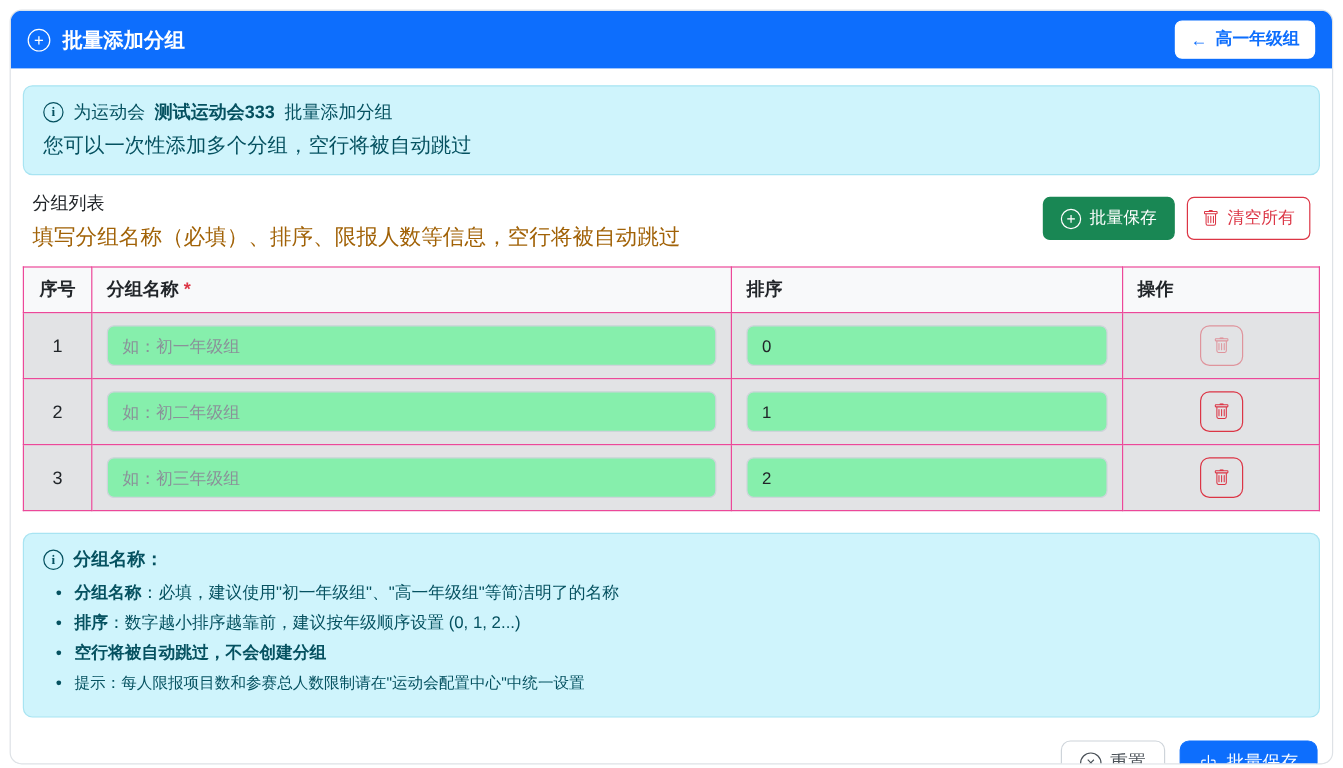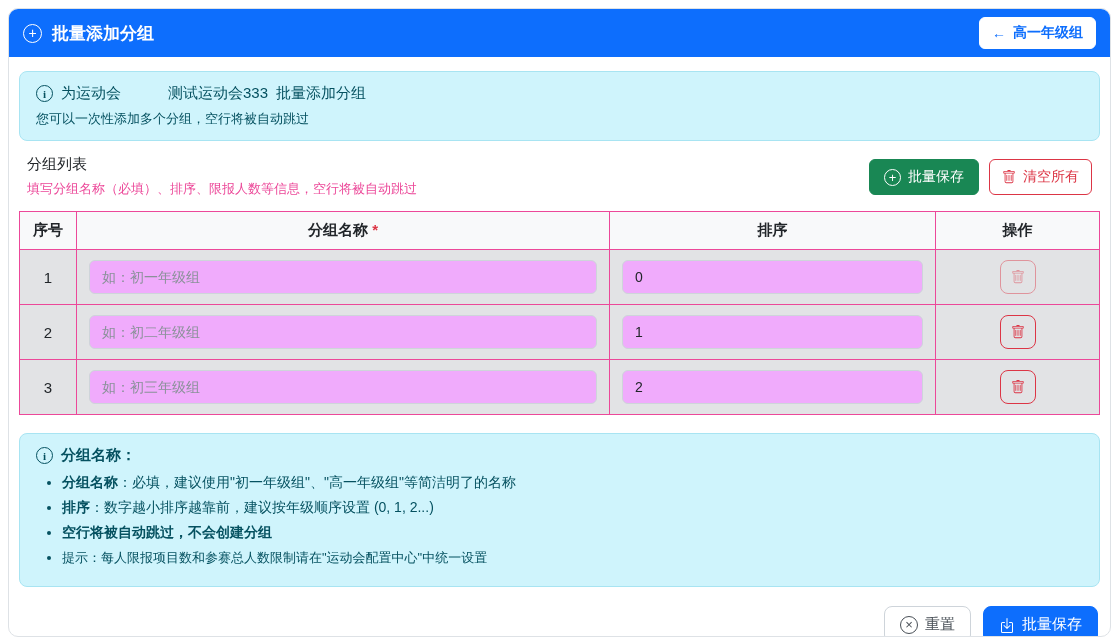--- a/index.html
+++ b/index.html
@@ -29,48 +29,48 @@
     padding: 6px 12px; font-size: 14px; font-weight: 700;
   }
   
   .card-body { flex: 1; padding: 14px 10px 0 10px; }
   .alert {
     background: #cff4fc; border: 1px solid #a8e4f2; border-radius: 8px;
     color: #055160; padding: 12px 16px;
   }
   .alert-top { margin-bottom: 14px; }
   .alert-line1 { display: flex; align-items: center; gap: 8px; font-size: 15px; }
-  .alert-line1 b { font-weight: 400; margin-left: 39px; }
-  .alert-line2 { font-size: 13px; margin-top: 7px; padding-left: 0; }
+  .alert-line1 b { font-weight: 700; }
+  .alert-line2 { font-size: 17px; margin-top: 7px; padding-left: 0; }
   .info-icon {
     display: inline-flex; align-items: center; justify-content: center;
     width: 17px; height: 17px; border: 1.4px solid currentColor; border-radius: 50%;
     font-size: 11px; font-weight: 700; font-family: "Liberation Serif", serif;
     flex-shrink: 0;
   }
   
   .section-head { display: flex; justify-content: space-between; align-items: flex-start; margin: 2px 8px 0 8px; }
   .section-title { font-size: 15px; color: #212529; }
-  .section-sub { font-size: 13px; color: #ec4899; margin-top: 6px; }
+  .section-sub { font-size: 18px; color: #a16207; margin-top: 6px; }
   .section-actions { display: flex; gap: 10px; align-items: center; margin-top: 4px; }
   .btn-add { background: #198754; color: #fff; border: 1px solid #198754; padding: 8px 14px; font-size: 14px; }
   .btn-add .circle-icon { width: 17px; height: 17px; border-width: 1.4px; font-size: 13px; }
   .btn-clear { background: #fff; color: #dc3545; border: 1px solid #dc3545; padding: 8px 12px; font-size: 14px; }
   .btn-clear svg { width: 14px; height: 14px; }
   
   table { width: 100%; border-collapse: collapse; margin: 13px 0 18px 0; table-layout: fixed; }
   th, td { border: 1px solid #ec4899; }
-  thead th { background: #f8f9fa; font-size: 15px; font-weight: 700; text-align: center; padding: 9px 12px; }
+  thead th { background: #f8f9fa; font-size: 15px; font-weight: 700; text-align: left; padding: 9px 12px; }
   thead th.col-index { text-align: center; padding: 9px 6px; }
   .req { color: #dc3545; font-weight: 700; }
   tbody td { background: #e2e3e5; padding: 10px 12px; height: 48px; }
   td.cell-index { text-align: center; font-size: 15px; color: #212529; }
   .tbl-input {
     width: 100%; padding: 8px 12px; border: 1px solid #ced4da; border-radius: 6px;
-    font-size: 14px; font-family: inherit; color: #212529; background: #f0abfc; outline: none;
+    font-size: 14px; font-family: inherit; color: #212529; background: #86efac; outline: none;
   }
   .tbl-input::placeholder { color: #8a9199; }
   td.cell-action { text-align: center; }
   .btn-del {
     width: 36px; height: 34px; display: inline-flex; align-items: center; justify-content: center;
     background: transparent; border: 1px solid #dc3545; border-radius: 8px; color: #dc3545; cursor: pointer;
   }
   .btn-del svg { width: 14px; height: 14px; }
   .btn-del.disabled { opacity: .45; }
   

